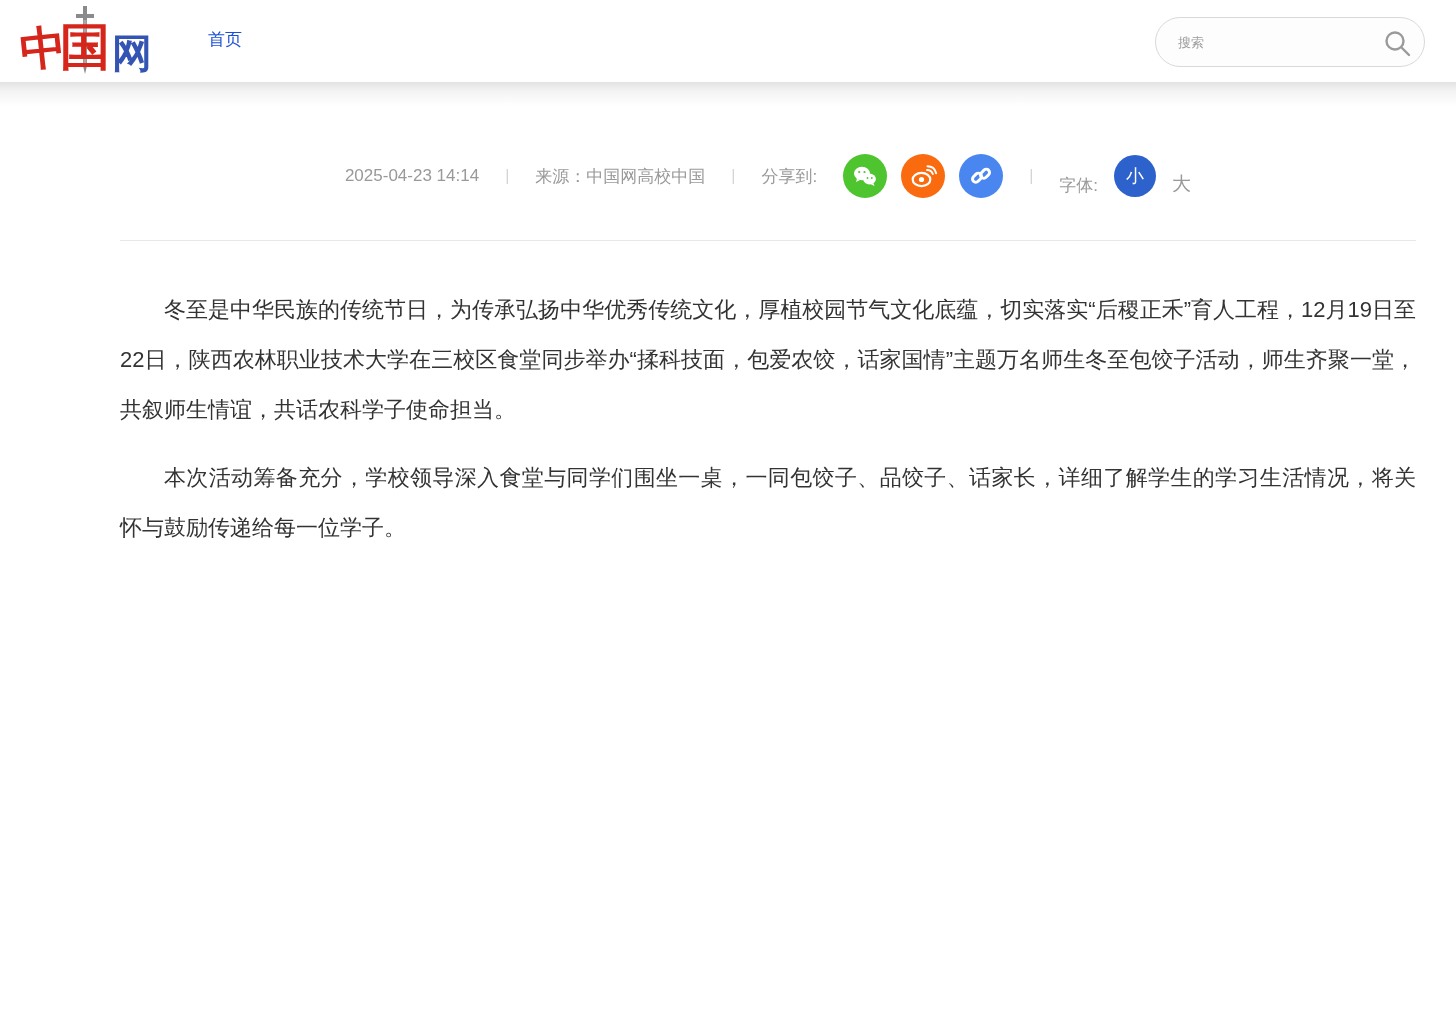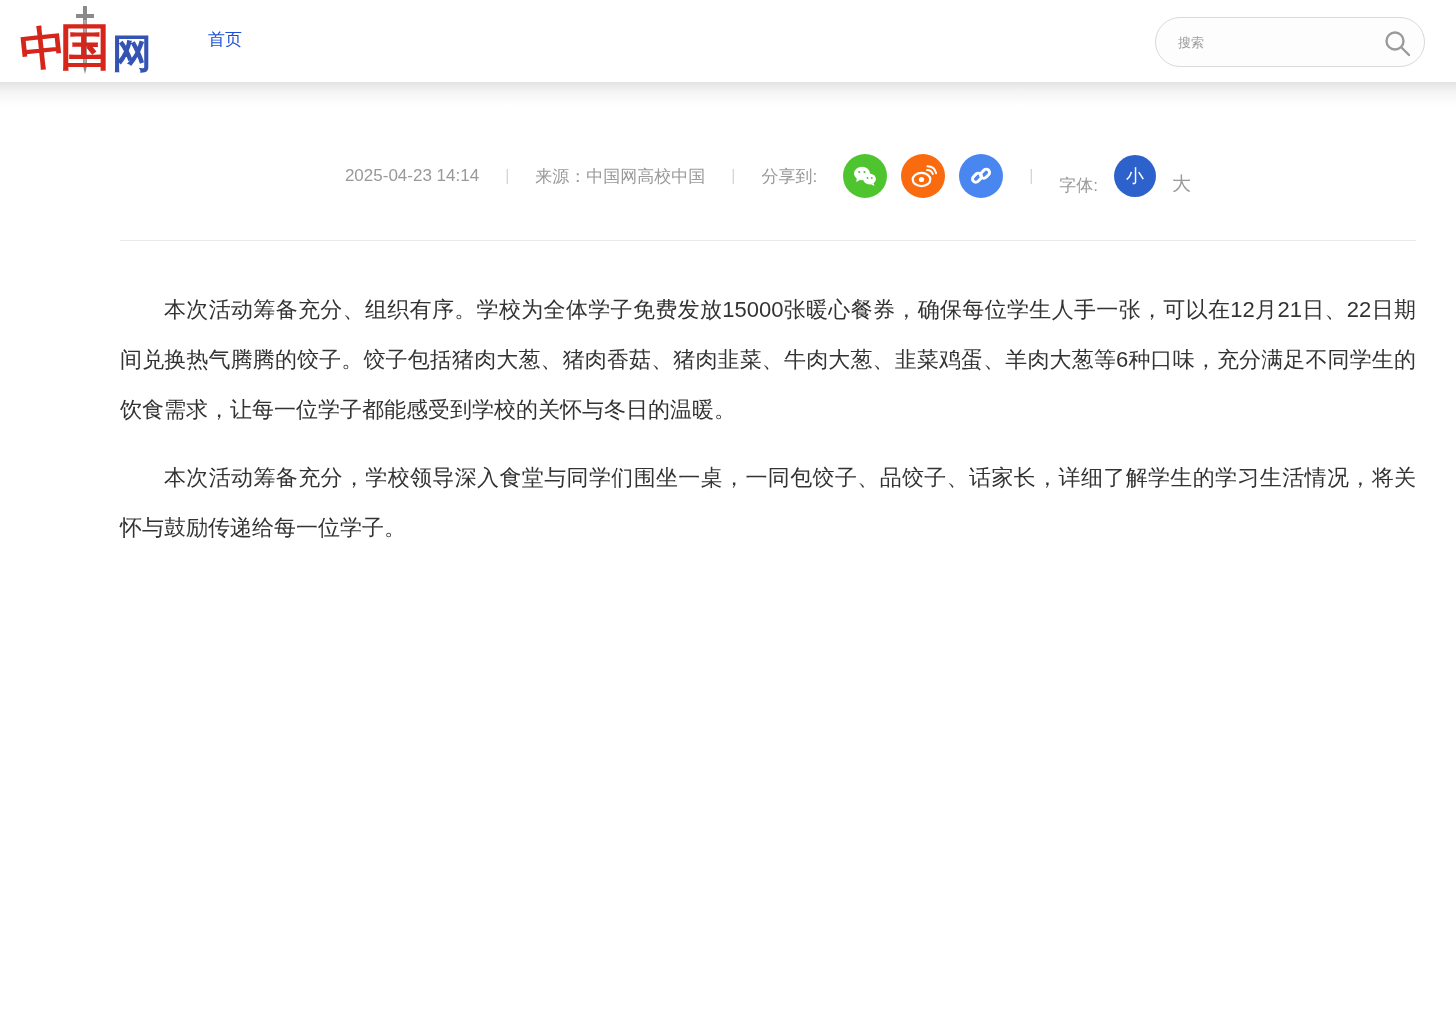--- a/index.html
+++ b/index.html
@@ -122,16 +122,16 @@
     <div class="font-group">
       <span>字体:</span>
       <span class="font-small" style="background-color: rgb(45, 97, 203);">小</span>
       <span class="font-large">大</span>
     </div>
   </div>
 
   <div class="divider"></div>
 
   <div class="body-text">
-    <p>本次活动筹备充分、组织有序。学校为全体学子免费发放15000张暖心餐券，确保每位学生人手一张，可以在12月21日、22日期间兑换热气腾腾的饺子。饺子包括猪肉大葱、猪肉香菇、猪肉韭菜、牛肉大葱、韭菜鸡蛋、羊肉大葱等6种口味，充分满足不同学生的饮食需求，让每一位学子都能感受到学校的关怀与冬日的温暖。</p>
+    <p>冬至是中华民族的传统节日，为传承弘扬中华优秀传统文化，厚植校园节气文化底蕴，切实落实“后稷正禾”育人工程，12月19日至22日，陕西农林职业技术大学在三校区食堂同步举办“揉科技面，包爱农饺，话家国情”主题万名师生冬至包饺子活动，师生齐聚一堂，共叙师生情谊，共话农科学子使命担当。</p>
     <p>本次活动筹备充分，学校领导深入食堂与同学们围坐一桌，一同包饺子、品饺子、话家长，详细了解学生的学习生活情况，将关怀与鼓励传递给每一位学子。</p>
   </div>
 </div>
 
 </body></html>

